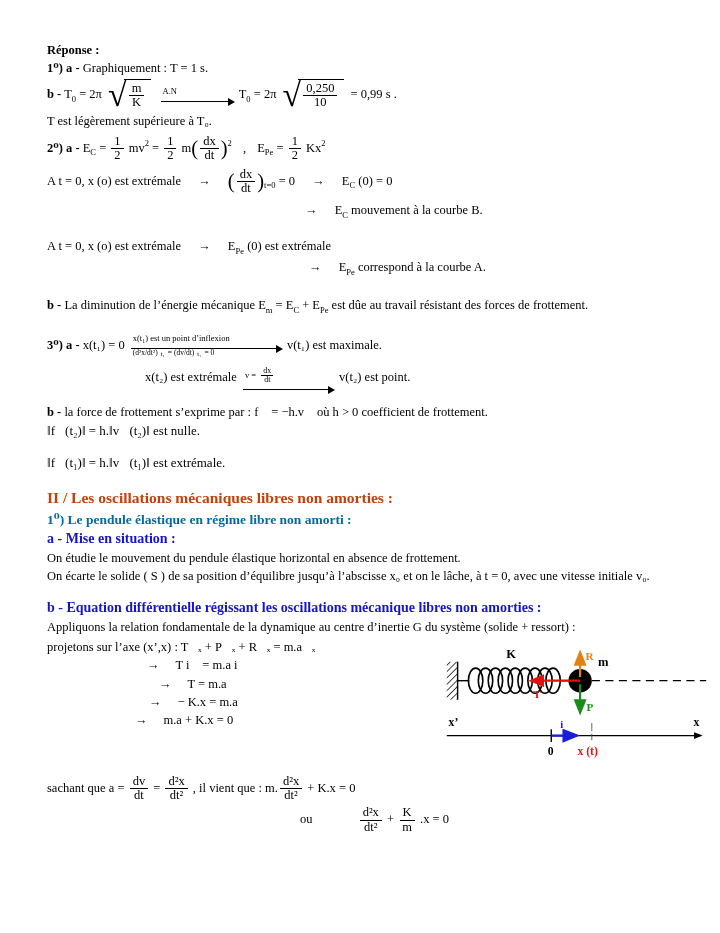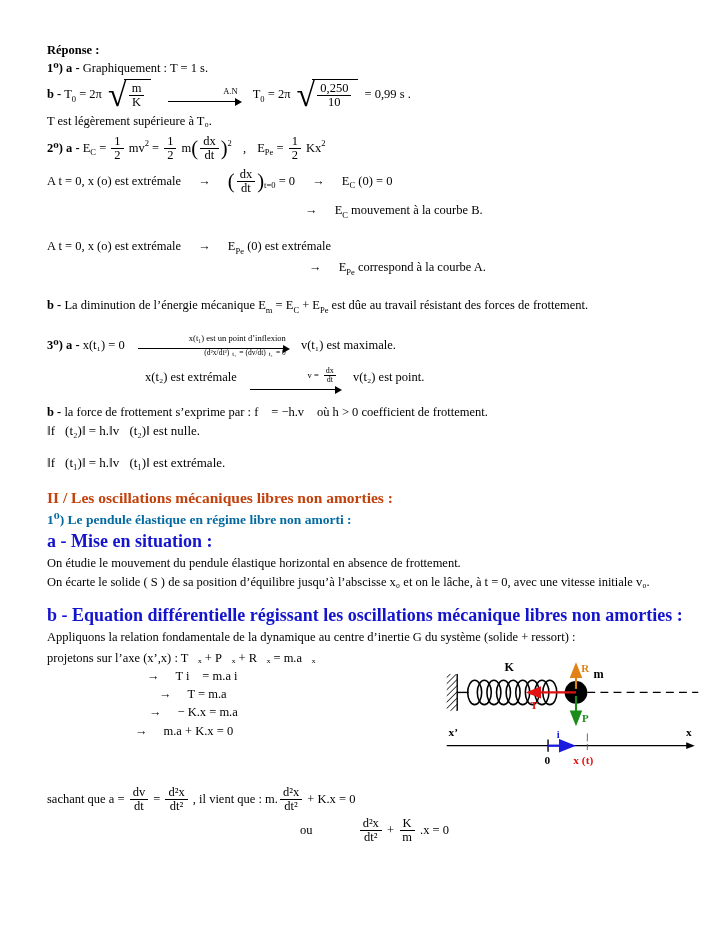--- a/index.html
+++ b/index.html
@@ -1,49 +1,49 @@
 <!DOCTYPE html>
 <html><head>
 <meta charset="utf-8">
 <style>
   html,body{margin:0;padding:0}
   body{width:720px;height:933px;background:#ffffff;overflow:hidden;
        font-family:"Liberation Serif","DejaVu Serif",serif;font-size:12.5px;color:#000;}
-  .doc{padding:40px 20px 0 47px;line-height:1.3;}
+  .doc{padding:40px 12px 0 47px;line-height:1.3;}
   .line{margin:2px 0;}
   b{font-weight:bold}
   
   .fr{display:inline-flex;flex-direction:column;align-items:center;vertical-align:middle;
       margin:0 2px;line-height:1.05;text-align:center;}
   .fr .n{border-bottom:1px solid #000;padding:0 3px;}
   .fr .d{padding:0 3px;}
   .fr.tiny{font-size:8px;line-height:1;}
   .fr.tiny .n{padding:0 2px;border-bottom:0.8px solid #000}
   
   .sq{display:inline-flex;align-items:flex-start;vertical-align:middle;margin:0 3px;}
   .rad{font-size:34px;line-height:0.95;font-weight:400;margin-right:-3px;}
   .rc{display:inline-block;border-top:1px solid #000;padding:2px 5px 0 3px;}
   
-  .larr{display:inline-flex;flex-direction:column;align-items:flex-end;vertical-align:middle;
-        margin:0 10px;line-height:1.1;}
+  .larr{display:inline-flex;flex-direction:column;align-items:flex-start;vertical-align:middle;
+        margin:0 3px;line-height:1.1;}
   .lab{font-size:8.5px;display:inline-flex;align-items:center;gap:3px;padding:0 2px;}
   .lab sub{font-size:6.5px}
   .shaft{position:relative;width:72px;height:4px;border-bottom:1.2px solid #000;margin-top:1px;}
   .shaft::after{content:"";position:absolute;right:-2px;bottom:-4.6px;width:0;height:0;
         border-left:7px solid #000;border-top:4px solid transparent;border-bottom:4px solid transparent;}
   .w150 .shaft{width:150px}
   .w90 .shaft{width:90px}
   .arr{display:inline-block;margin:0 14px;}
   .bp{font-size:165%;line-height:1;vertical-align:middle;font-weight:400;}
   sub{font-size:8.5px}
   sup{font-size:8.5px}
   
   .h-red{color:#c2410c;font-weight:bold;font-size:15.5px;margin:16px 0 2px 0;}
   .h-green{color:#0369a1;font-weight:bold;font-size:13.5px;margin:1px 0;}
-  .h-blue{color:#1414cc;font-weight:bold;font-size:18px;margin:2px 0;}
+  .h-blue{color:#1414cc;font-weight:bold;font-size:14px;margin:2px 0;}
   
   .mt6{margin-top:6px}.mt10{margin-top:10px}.mt14{margin-top:14px}.mt16{margin-top:16px}
   .mt18{margin-top:18px}.mt20{margin-top:20px}
   .ind260{margin-left:258px}
   .ind262{margin-left:262px}
   .ind100{margin-left:98px}
   
   .cols{display:flex;align-items:flex-start;margin-top:2px;}
   .eqcol{width:398px;flex:0 0 398px;}
   .eqc{text-align:center;padding-left:62px;margin:1px 0 3px 0;}

